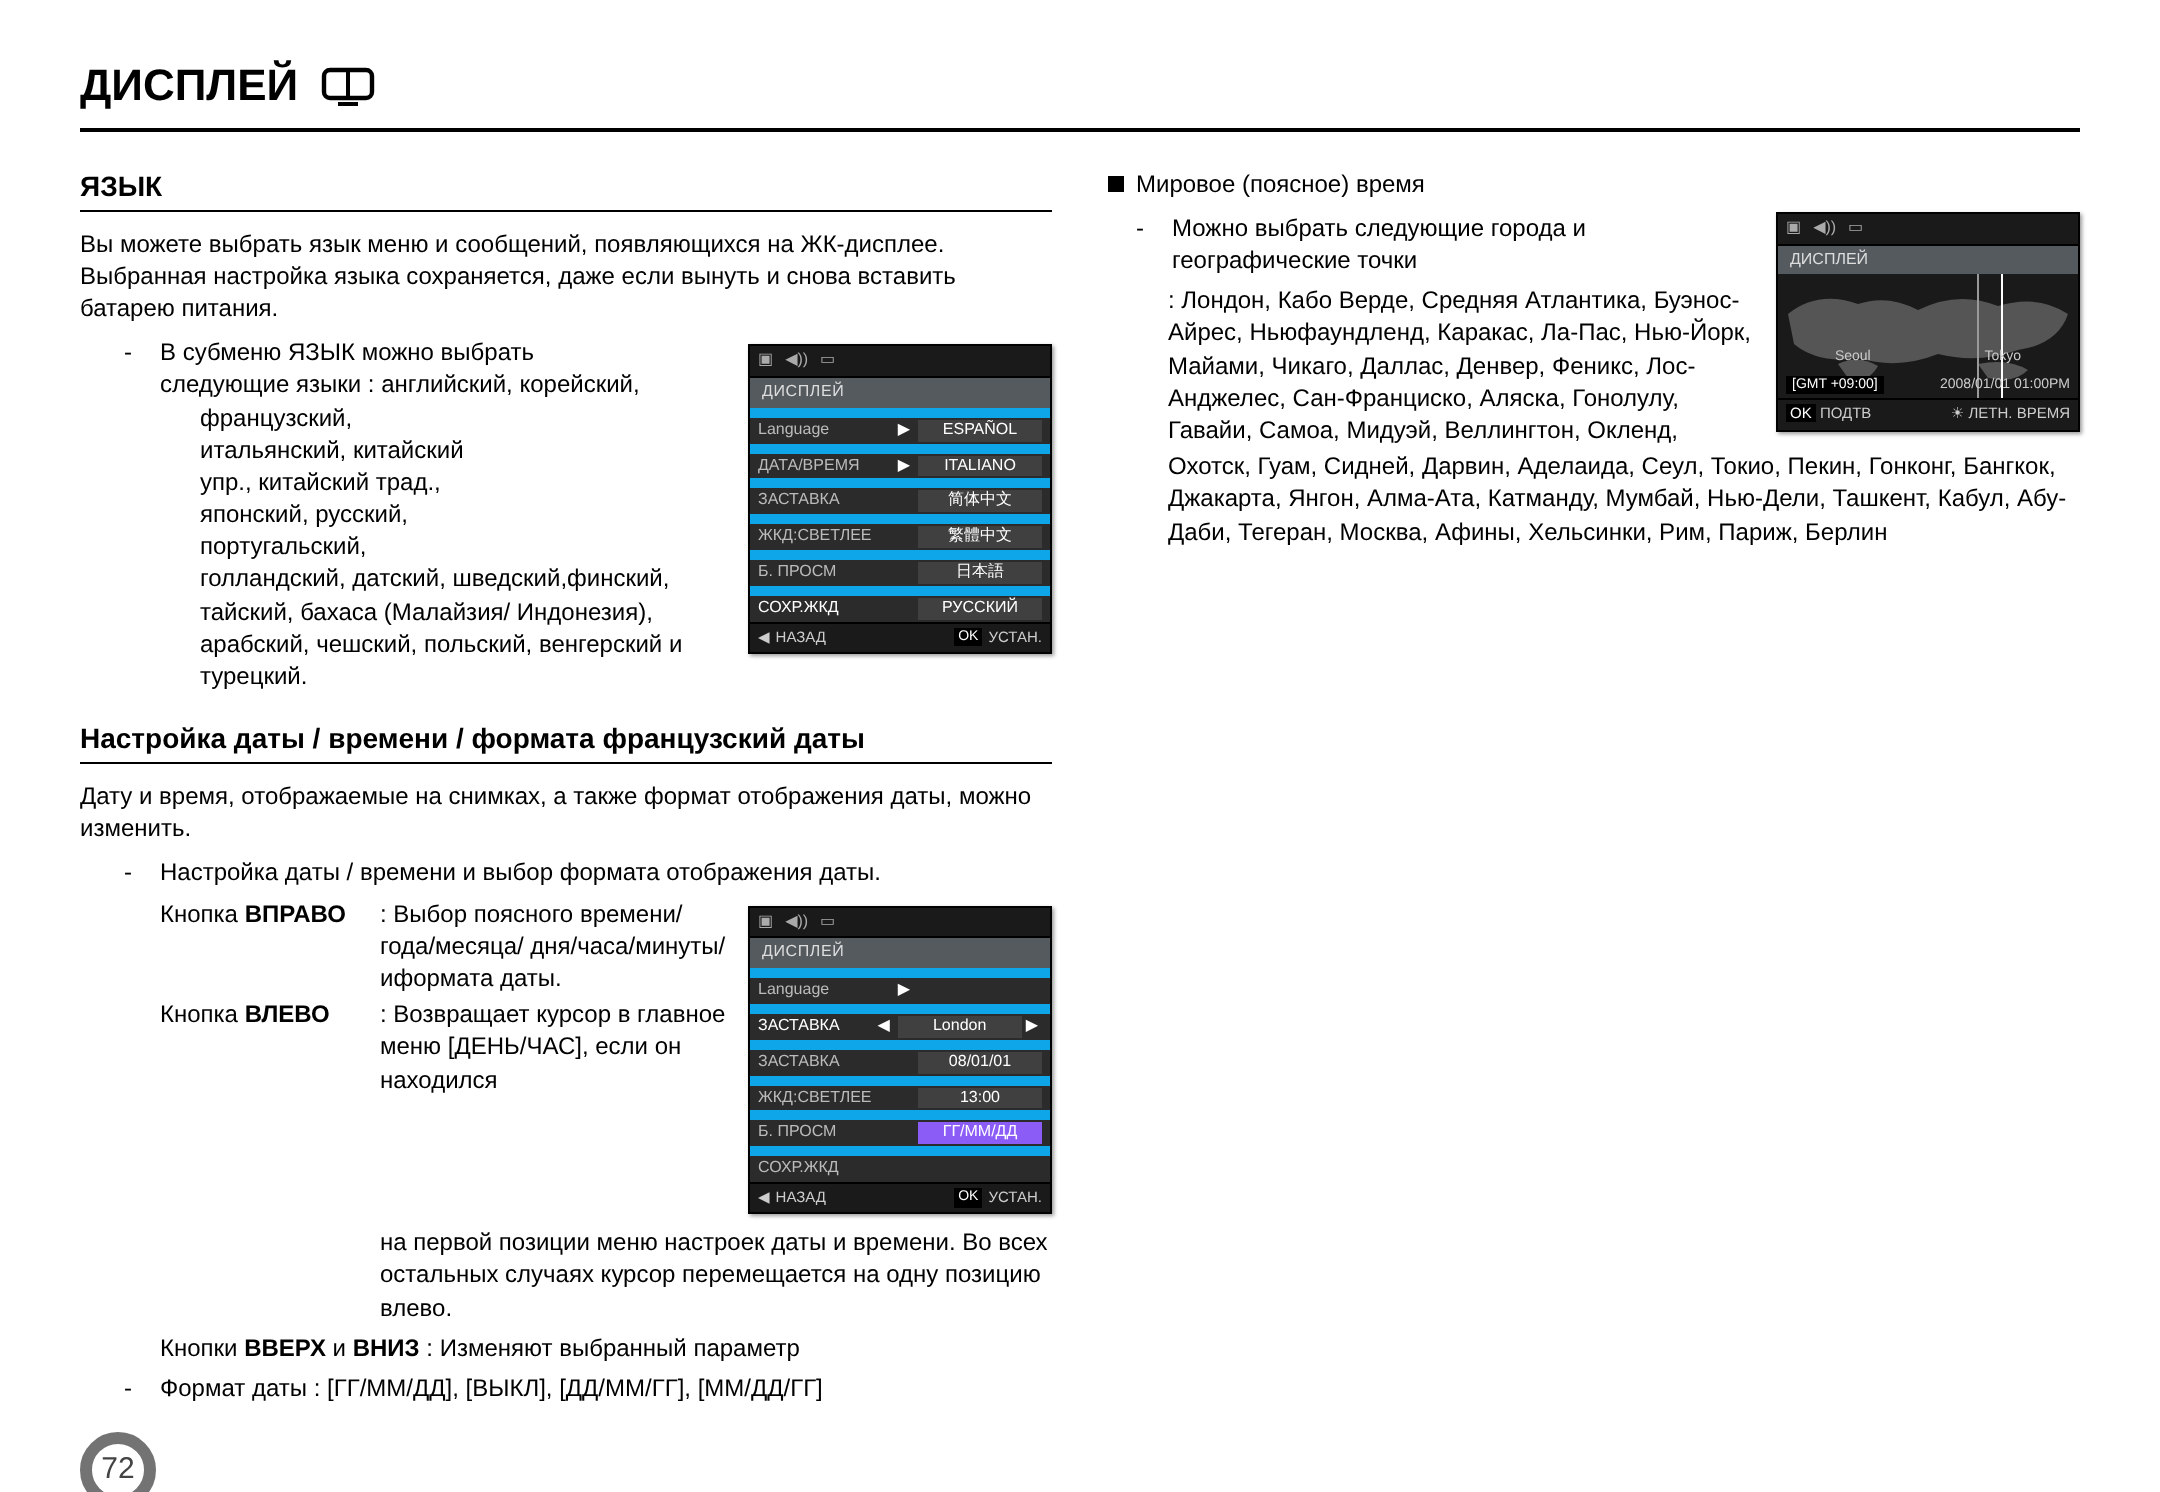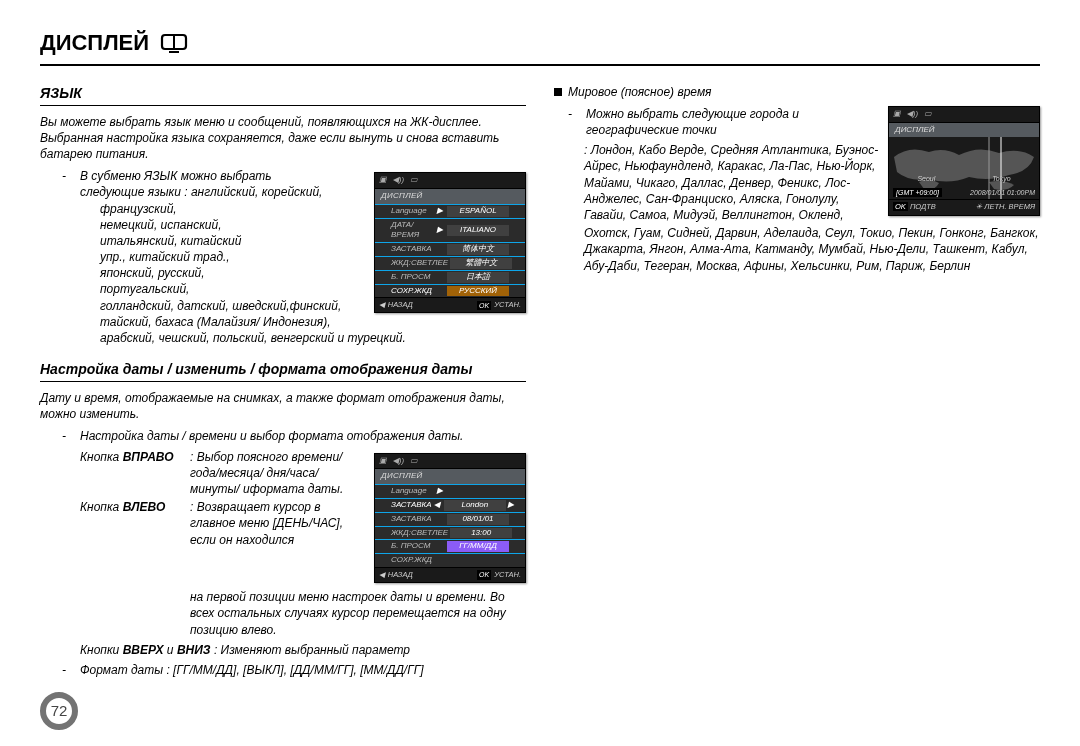--- a/index.html
+++ b/index.html
@@ -29,21 +29,20 @@
     border-top: 2px solid #000;
     margin: 6px 0 10px 0;
   }
   .columns {
     display: flex;
     gap: 28px;
   }
   .col {
     flex: 1;
     min-width: 0;
-    font-style: italic;
   }
   h2.section {
     font-size: 14px;
     font-weight: bold;
     margin: 8px 0 2px 0;
   }
   hr.section-rule {
     border: none;
     border-top: 1px solid #000;
     margin: 2px 0 8px 0;
@@ -79,22 +78,22 @@
   .lcd .header {
     background: #555a5f;
     color: #ddd;
     padding: 2px 6px;
     font-size: 8px;
     letter-spacing: 0.3px;
   }
   .lcd .row {
     display: flex;
     align-items: center;
-    padding: 1px 16px;
-    border-top: 1px solid #0ea5e9;
+    padding: 1px 4px;
+    border-top: 5px solid #0ea5e9;
   }
   .lcd .row .label { flex: 1; color: #bbb; }
   .lcd .row .value {
     background: #404040;
     padding: 0 6px;
     min-width: 50px;
     text-align: center;
     color: #fff;
     margin-left: 2px;
   }
@@ -204,21 +203,21 @@
           <div class="row">
               <span class="label">ЖКД:СВЕТЛЕЕ</span>
               <span class="value">繁體中文</span>
             </div>
           <div class="row">
               <span class="label">Б. ПРОСМ</span>
               <span class="value">日本語</span>
             </div>
           <div class="row sel">
               <span class="label">СОХР.ЖКД</span>
-              <span class="value" style="background:#a16207">РУССКИЙ</span>
+              <span class="value" style="background:#404040">РУССКИЙ</span>
             </div>
           <div class="footer">
             <span class="f-left">
                 <span>◀</span>
                 <span>НАЗАД</span>
               </span>
             <span class="f-right">
                 <span class="chip">OK</span>
                 <span>УСТАН.</span>
               </span>
@@ -228,30 +227,29 @@
 
       <div class="bullet-row indent1">
         <div class="bullet-dash">-</div>
         <div class="bullet-text">
           <span>В субменю ЯЗЫК можно выбрать</span><br>
           <span>следующие языки : английский, корейский,</span>
         </div>
       </div>
       <div class="indent2">
         <div>французский,</div>
-        <div>немецкий, испанский,</div>
         <div>итальянский, китайский</div>
         <div>упр., китайский трад.,</div>
         <div>японский, русский,</div>
         <div>португальский,</div>
       </div>
       <div class="indent2" style="margin-left:60px;">голландский, датский, шведский,финский,  тайский, бахаса (Малайзия/ Индонезия),  арабский, чешский,  польский,  венгерский  и  турецкий.</div>
     </div>
 
-    <h2 class="section" style="margin-top:14px">Настройка даты / изменить / формата отображения даты</h2>
+    <h2 class="section" style="margin-top:14px">Настройка даты / времени / формата французский даты</h2>
     <hr class="section-rule">
 
     <p>Дату и время, отображаемые на снимках, а также формат отображения даты, можно изменить.</p>
 
     <div class="bullet-row indent1">
       <div class="bullet-dash">-</div>
       <div class="bullet-text">Настройка даты / времени и выбор формата отображения даты.</div>
     </div>
 
     <div class="clearfix" style="margin-top:4px;">

